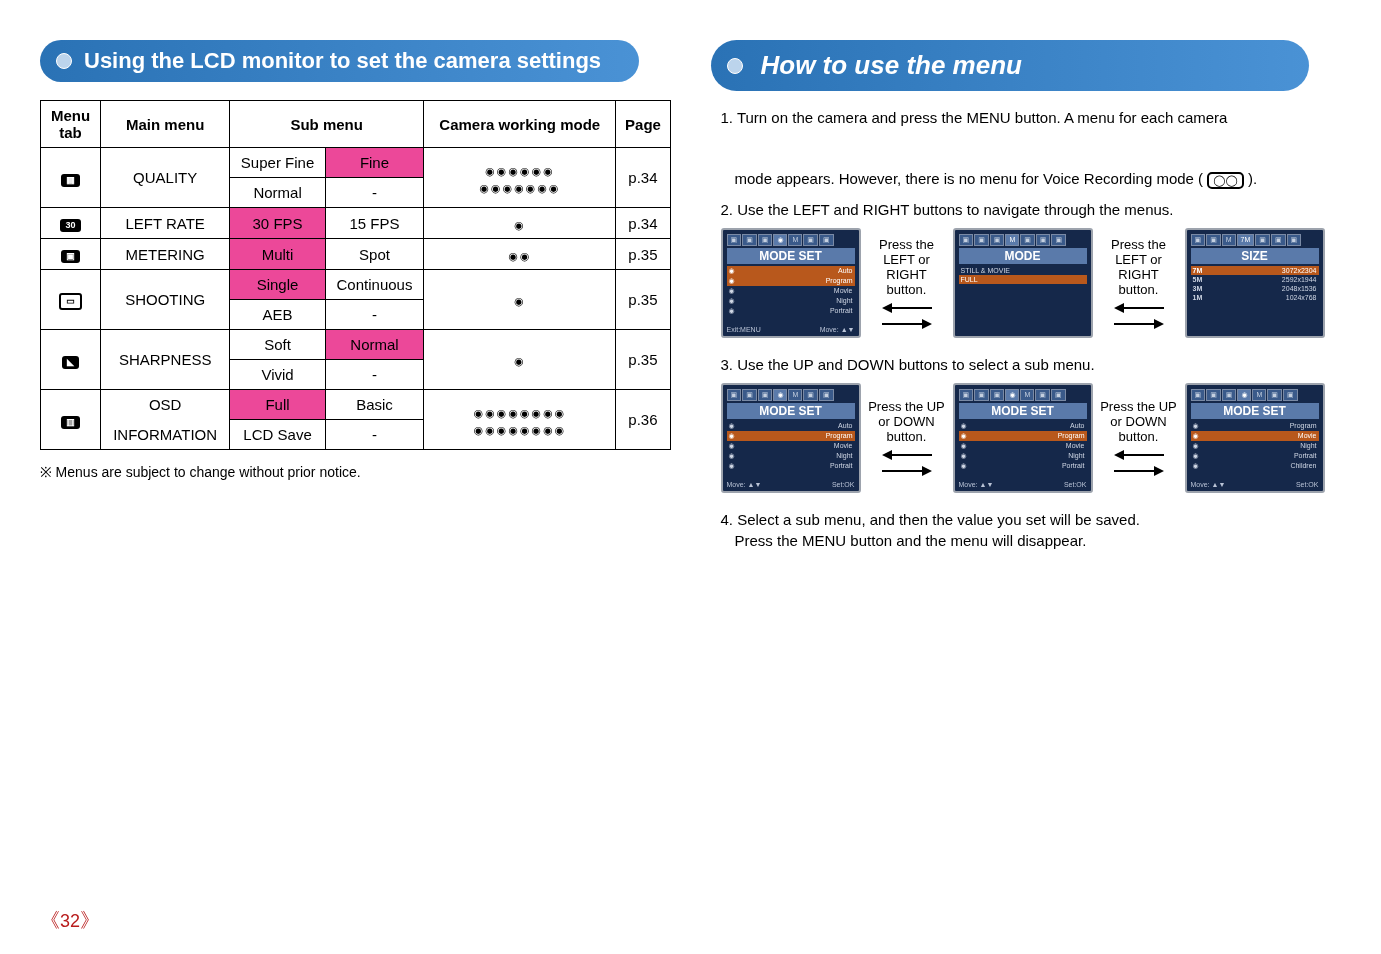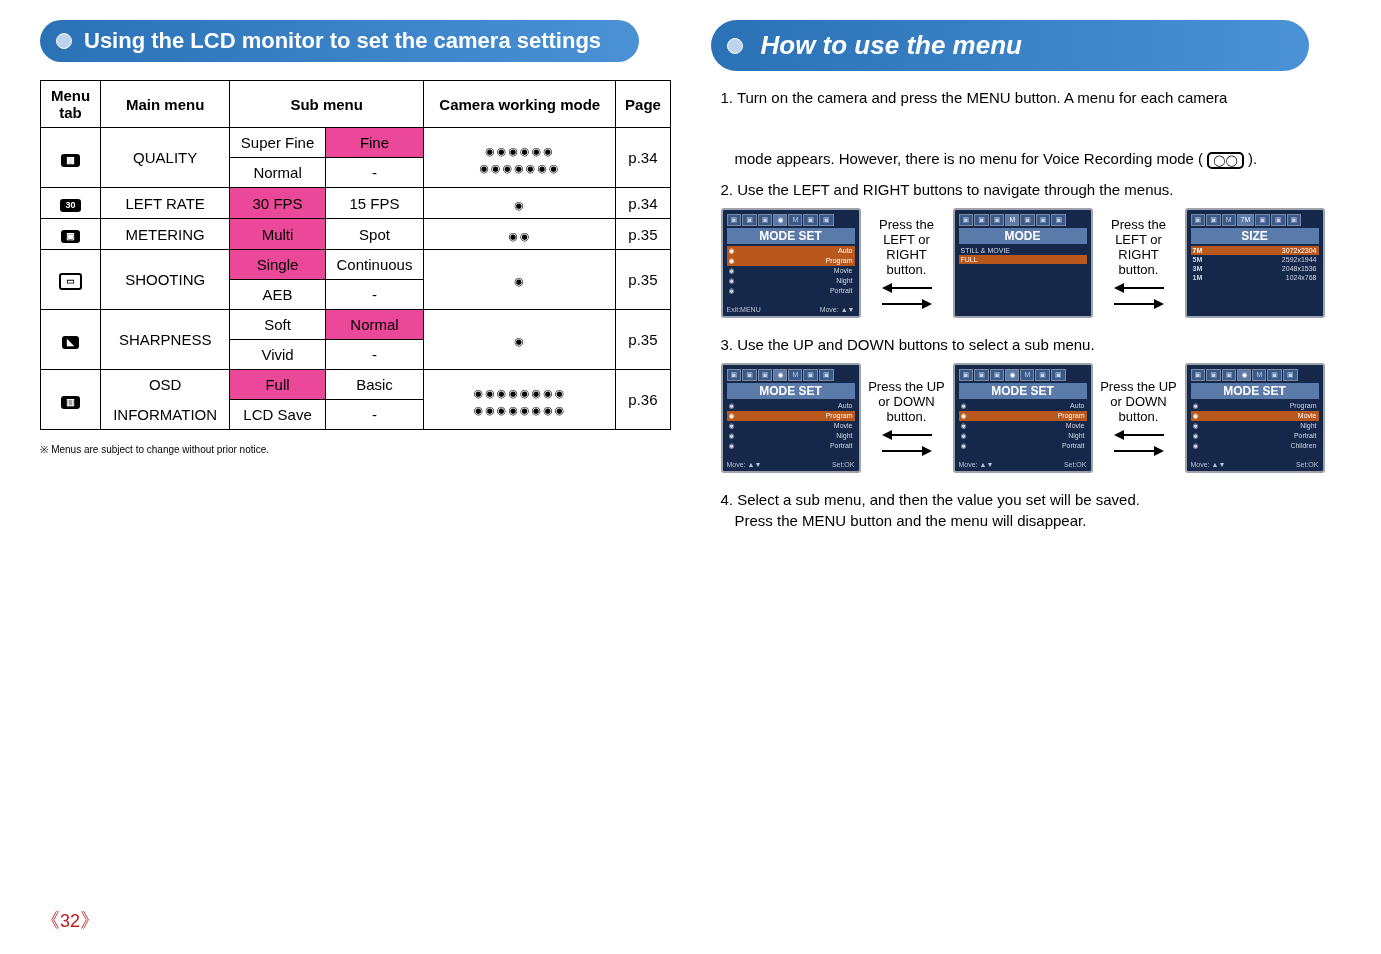--- a/index.html
+++ b/index.html
@@ -6,21 +6,21 @@
   body {
     font-family: Arial, Helvetica, sans-serif;
     background: #fff;
     width: 1381px;
     height: 954px;
     position: relative;
     color: #000;
   }
   .page {
     display: flex;
-    padding: 20px 40px 20px 40px;
+    padding: 40px 40px 20px 40px;
     gap: 40px;
   }
   .col-left, .col-right { flex: 1; }
   .title-pill {
     background: linear-gradient(to right, #2a72b5, #4a92d5);
     color: #fff;
     border-radius: 30px;
     padding: 8px 24px 8px 44px;
     font-size: 22px;
     font-weight: bold;
@@ -64,21 +64,21 @@
     background:#000;
     color:#fff;
     font-size:9px;
     font-weight:bold;
     padding:2px 5px;
     border-radius:3px;
     line-height:1;
   }
   .working-icons { letter-spacing:2px; font-size:11px; }
   .footnote {
-    font-size: 10px;
+    font-size: 14px;
     margin-top: 12px;
   }
   .footnote .symbol { font-family: serif; }
 
   
   .steps { font-size: 15px; padding-left: 10px; }
   .steps p { margin-bottom: 4px; }
   .step-block { margin-bottom: 12px; }
   .voice-icon {
     display:inline-block;

